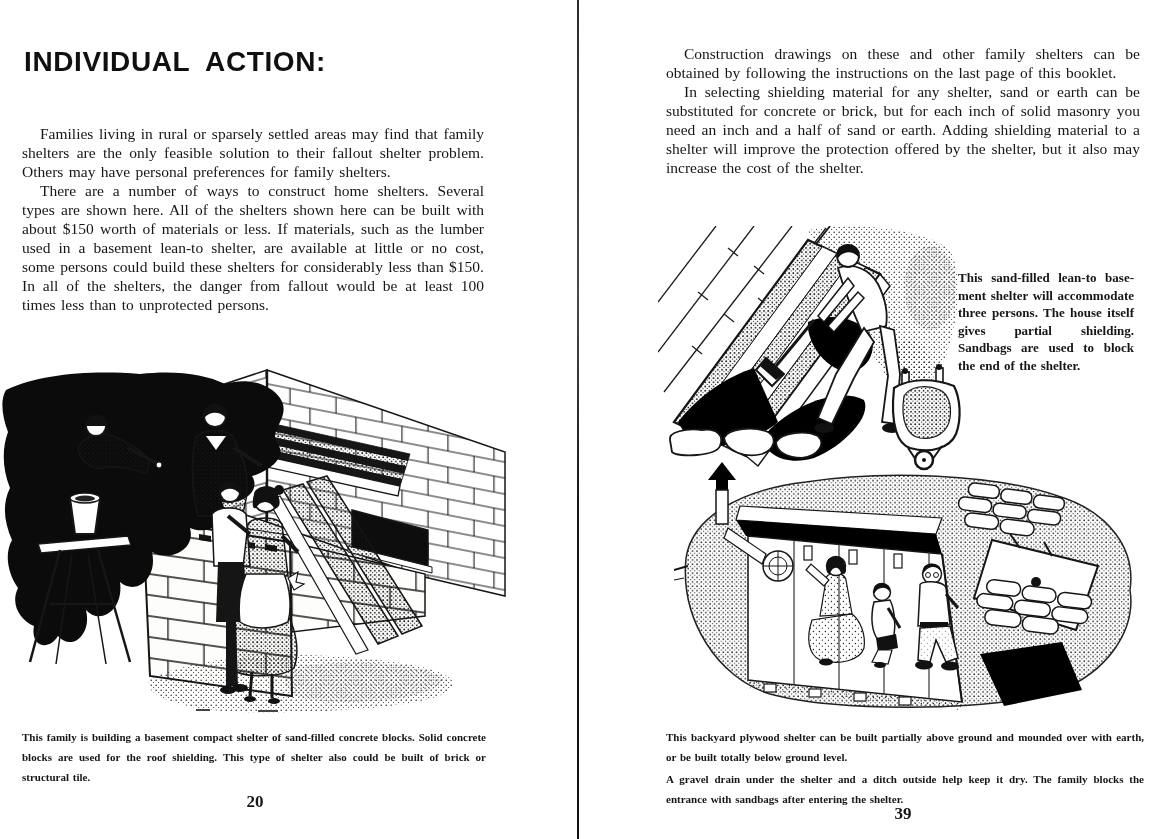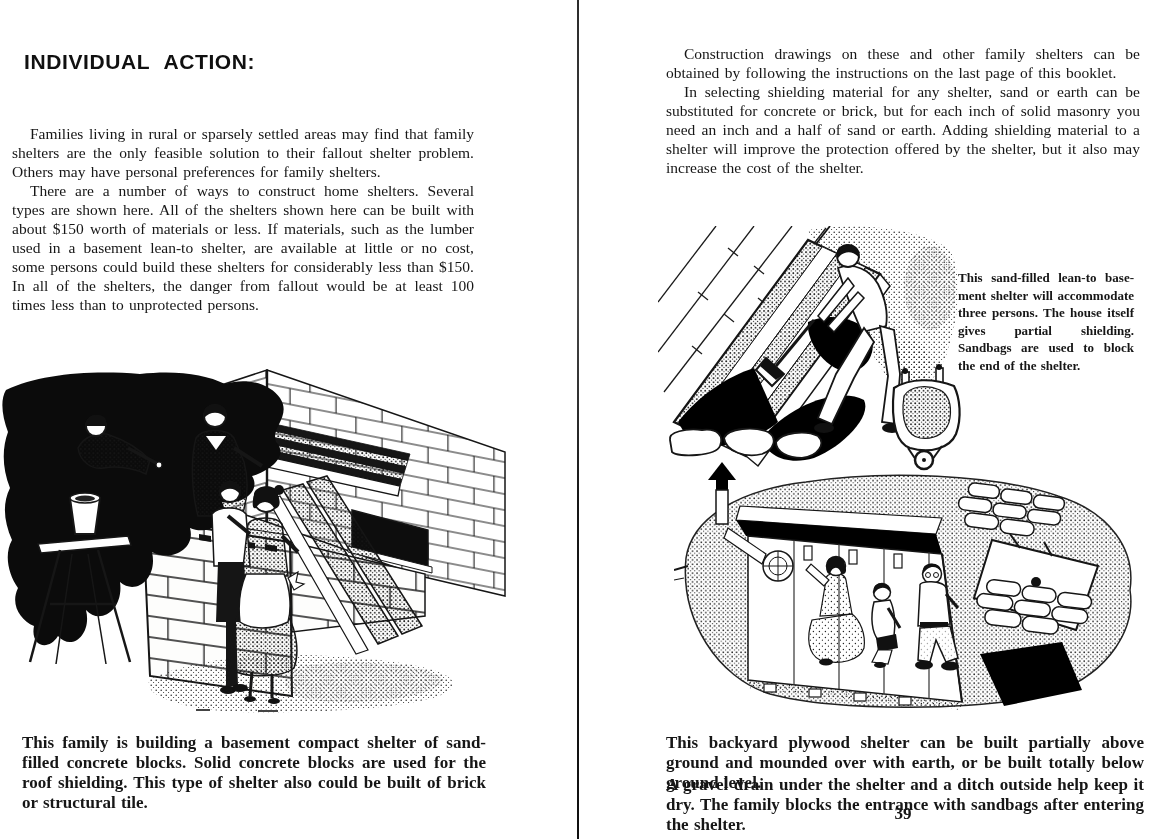--- a/index.html
+++ b/index.html
@@ -4,28 +4,28 @@
 <style>
   html,body{margin:0;padding:0;background:#e8e8e8;}
   .spread{position:relative;width:1160px;height:839px;background:#ffffff;overflow:hidden;
           font-family:"Liberation Serif", serif;color:#161616;}
   .page{position:absolute;top:0;height:839px;}
   .page-left{left:0;width:577px;}
   .page-right{left:578px;width:582px;border-radius:25px;}
   .divider{position:absolute;left:577px;top:0;width:2px;height:839px;
            background:linear-gradient(180deg,#2b2b2b 0%,#4a4a4a 35%,#161616 60%,#101010 100%);}
   .heading{position:absolute;left:24px;top:50px;font-family:"Liberation Sans",sans-serif;
-           font-weight:bold;font-size:21px;letter-spacing:.6px;word-spacing:8px;color:#101010;}
+           font-weight:bold;font-size:28px;letter-spacing:.6px;word-spacing:8px;color:#101010;}
   .heading .hline{line-height:24px;}
   .heading .hline + .hline{margin-top:12px;}
   .bodytext{position:absolute;text-align:justify;font-size:15.5px;line-height:19px;word-spacing:1.5px;}
   .bodytext p{margin:0;text-indent:18px;}
-  .bodytext-left{left:12px;top:124px;width:462px;}
+  .bodytext-left{left:22px;top:124px;width:462px;}
   .bodytext-right{left:88px;top:44px;width:474px;}
-  .caption{position:absolute;font-weight:bold;font-size:17px;line-height:20px;text-align:justify;word-spacing:1px;}
+  .caption{position:absolute;font-weight:bold;font-size:11px;line-height:20px;text-align:justify;word-spacing:1px;}
   .caption-left{left:22px;top:716px;width:464px;}
   .caption-side{left:380px;top:256px;width:176px;font-size:13px;line-height:17.5px;}
   .caption-r1{left:88px;top:716px;width:478px;}
   .caption-r2{left:88px;top:758px;width:478px;}
   .pageno{position:absolute;font-weight:bold;font-size:17px;text-align:center;}
   .pageno-left{left:0;top:792px;width:510px;}
   .pageno-right{left:88px;top:804px;width:474px;}
   .fig{position:absolute;}
   .fig svg{display:block;}
   .fig-left{left:0;top:364px;width:508px;height:350px;}
@@ -157,20 +157,21 @@
         <line x1="272" y1="310" x2="272" y2="334" stroke="#161616" stroke-width="3"></line>
         <ellipse cx="250" cy="335" rx="6" ry="3" fill="#111"></ellipse>
           <ellipse cx="274" cy="337" rx="6" ry="3" fill="#111"></ellipse>
 
         <rect x="196" y="345" width="14" height="2" fill="#444"></rect>
           <rect x="258" y="346" width="20" height="2" fill="#444"></rect>
       </svg>
     </div>
 
     <p class="caption caption-left">This family is building a basement compact shelter of sand-filled con­crete blocks.  Solid concrete blocks are used for the roof shielding. This type of shelter also could be built of brick or structural tile.</p>
+    <div class="pageno pageno-left">20</div>
   </div>
 
   <div class="divider"></div>
 
   <div class="page page-right">
 
     <div class="bodytext bodytext-right">
       <p>Construction drawings on these and other family shelters can be obtained by following the instructions on the last page of this booklet.</p>
       <p>In selecting shielding material for any shelter, sand or earth can be substituted for concrete or brick, but for each inch of solid masonry you need an inch and a half of sand or earth. Adding shielding material to a shelter will improve the protec­tion offered by the shelter, but it also may increase the cost of the shelter.</p>
     </div>

